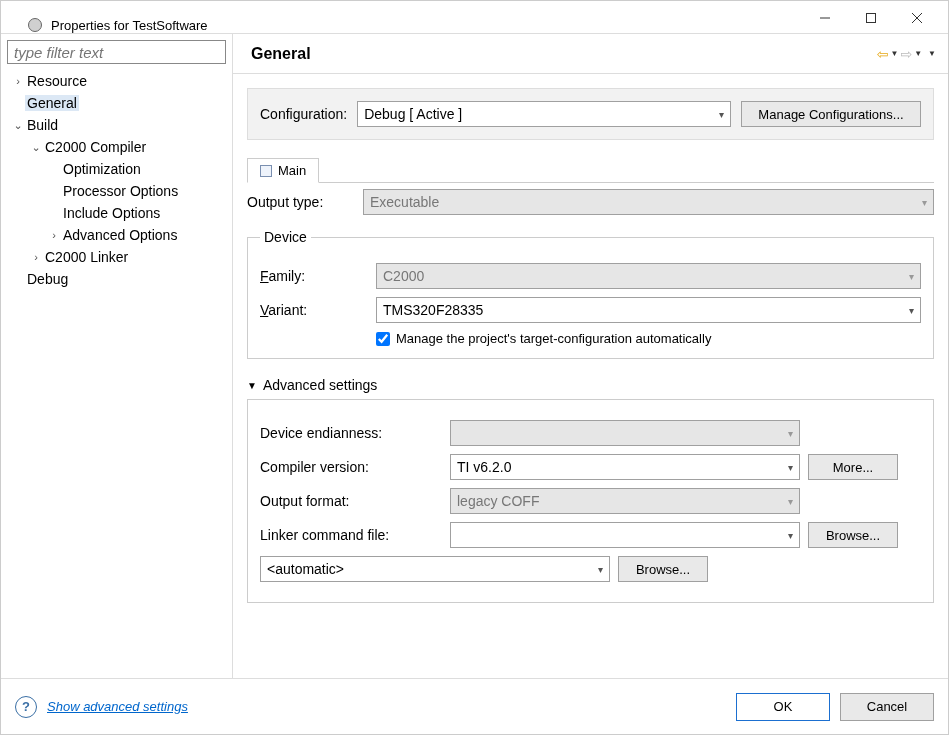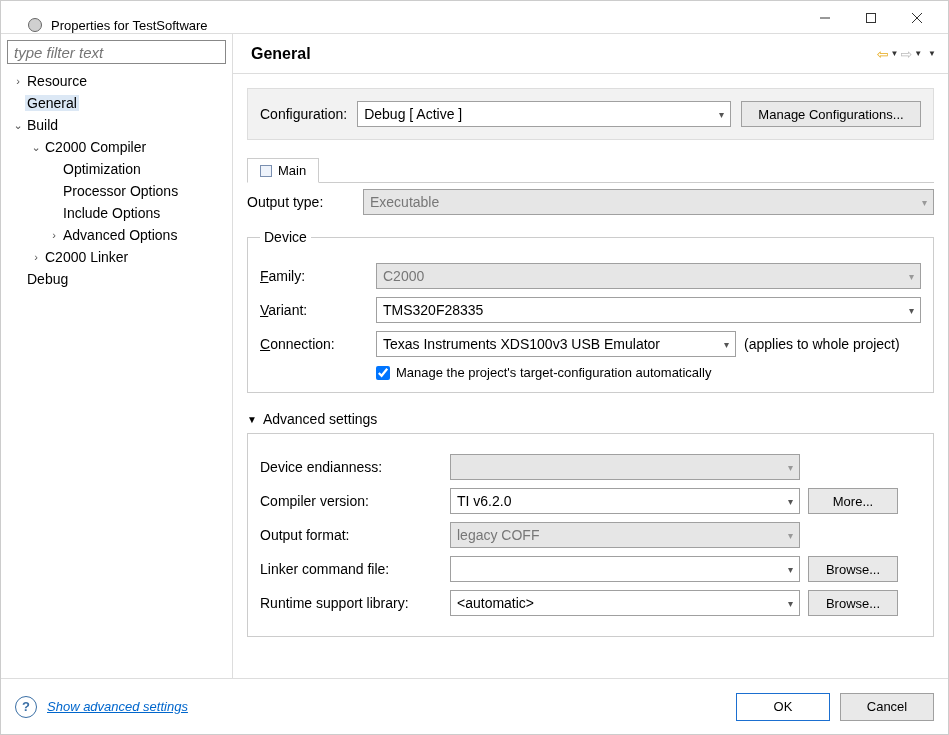--- a/index.html
+++ b/index.html
@@ -339,27 +339,20 @@
             </div>
           </div>
 
           <div class="form-row">
             <span class="lab"><span class="underline-letter">V</span><span>ariant:</span></span>
             <div class="combo" style="flex:1">
               <span>TMS320F28335</span>
             </div>
           </div>
 
-          <div class="form-row">
-            <span class="lab"><span class="underline-letter">C</span><span>onnection:</span></span>
-            <div class="combo" style="flex:1;max-width:360px">
-              <span>Texas Instruments XDS100v3 USB Emulator</span>
-            </div>
-            <span class="note">(applies to whole project)</span>
-          </div>
 
           <div class="check-row">
             <input type="checkbox" checked="" style="">
             <span>Manage the project's target-configuration automatically</span>
           </div>
         </fieldset>
 
         <div class="adv-toggle">
           <span class="tri">▼</span>
           <span>Advanced settings</span>
@@ -386,21 +379,20 @@
             </div>
           </div>
           <div class="form-row adv-row">
             <span class="lab">Linker command file:</span>
             <div class="combo" style="flex:1;max-width:350px">
               <span></span>
             </div>
             <button class="btn wide">Browse...</button>
           </div>
           <div class="form-row adv-row">
-            <span class="lab">Runtime support library:</span>
             <div class="combo" style="flex:1;max-width:350px">
               <span>&lt;automatic&gt;</span>
             </div>
             <button class="btn wide">Browse...</button>
           </div>
         </div>
       </div>
     </div>
   </div>
 </div>

